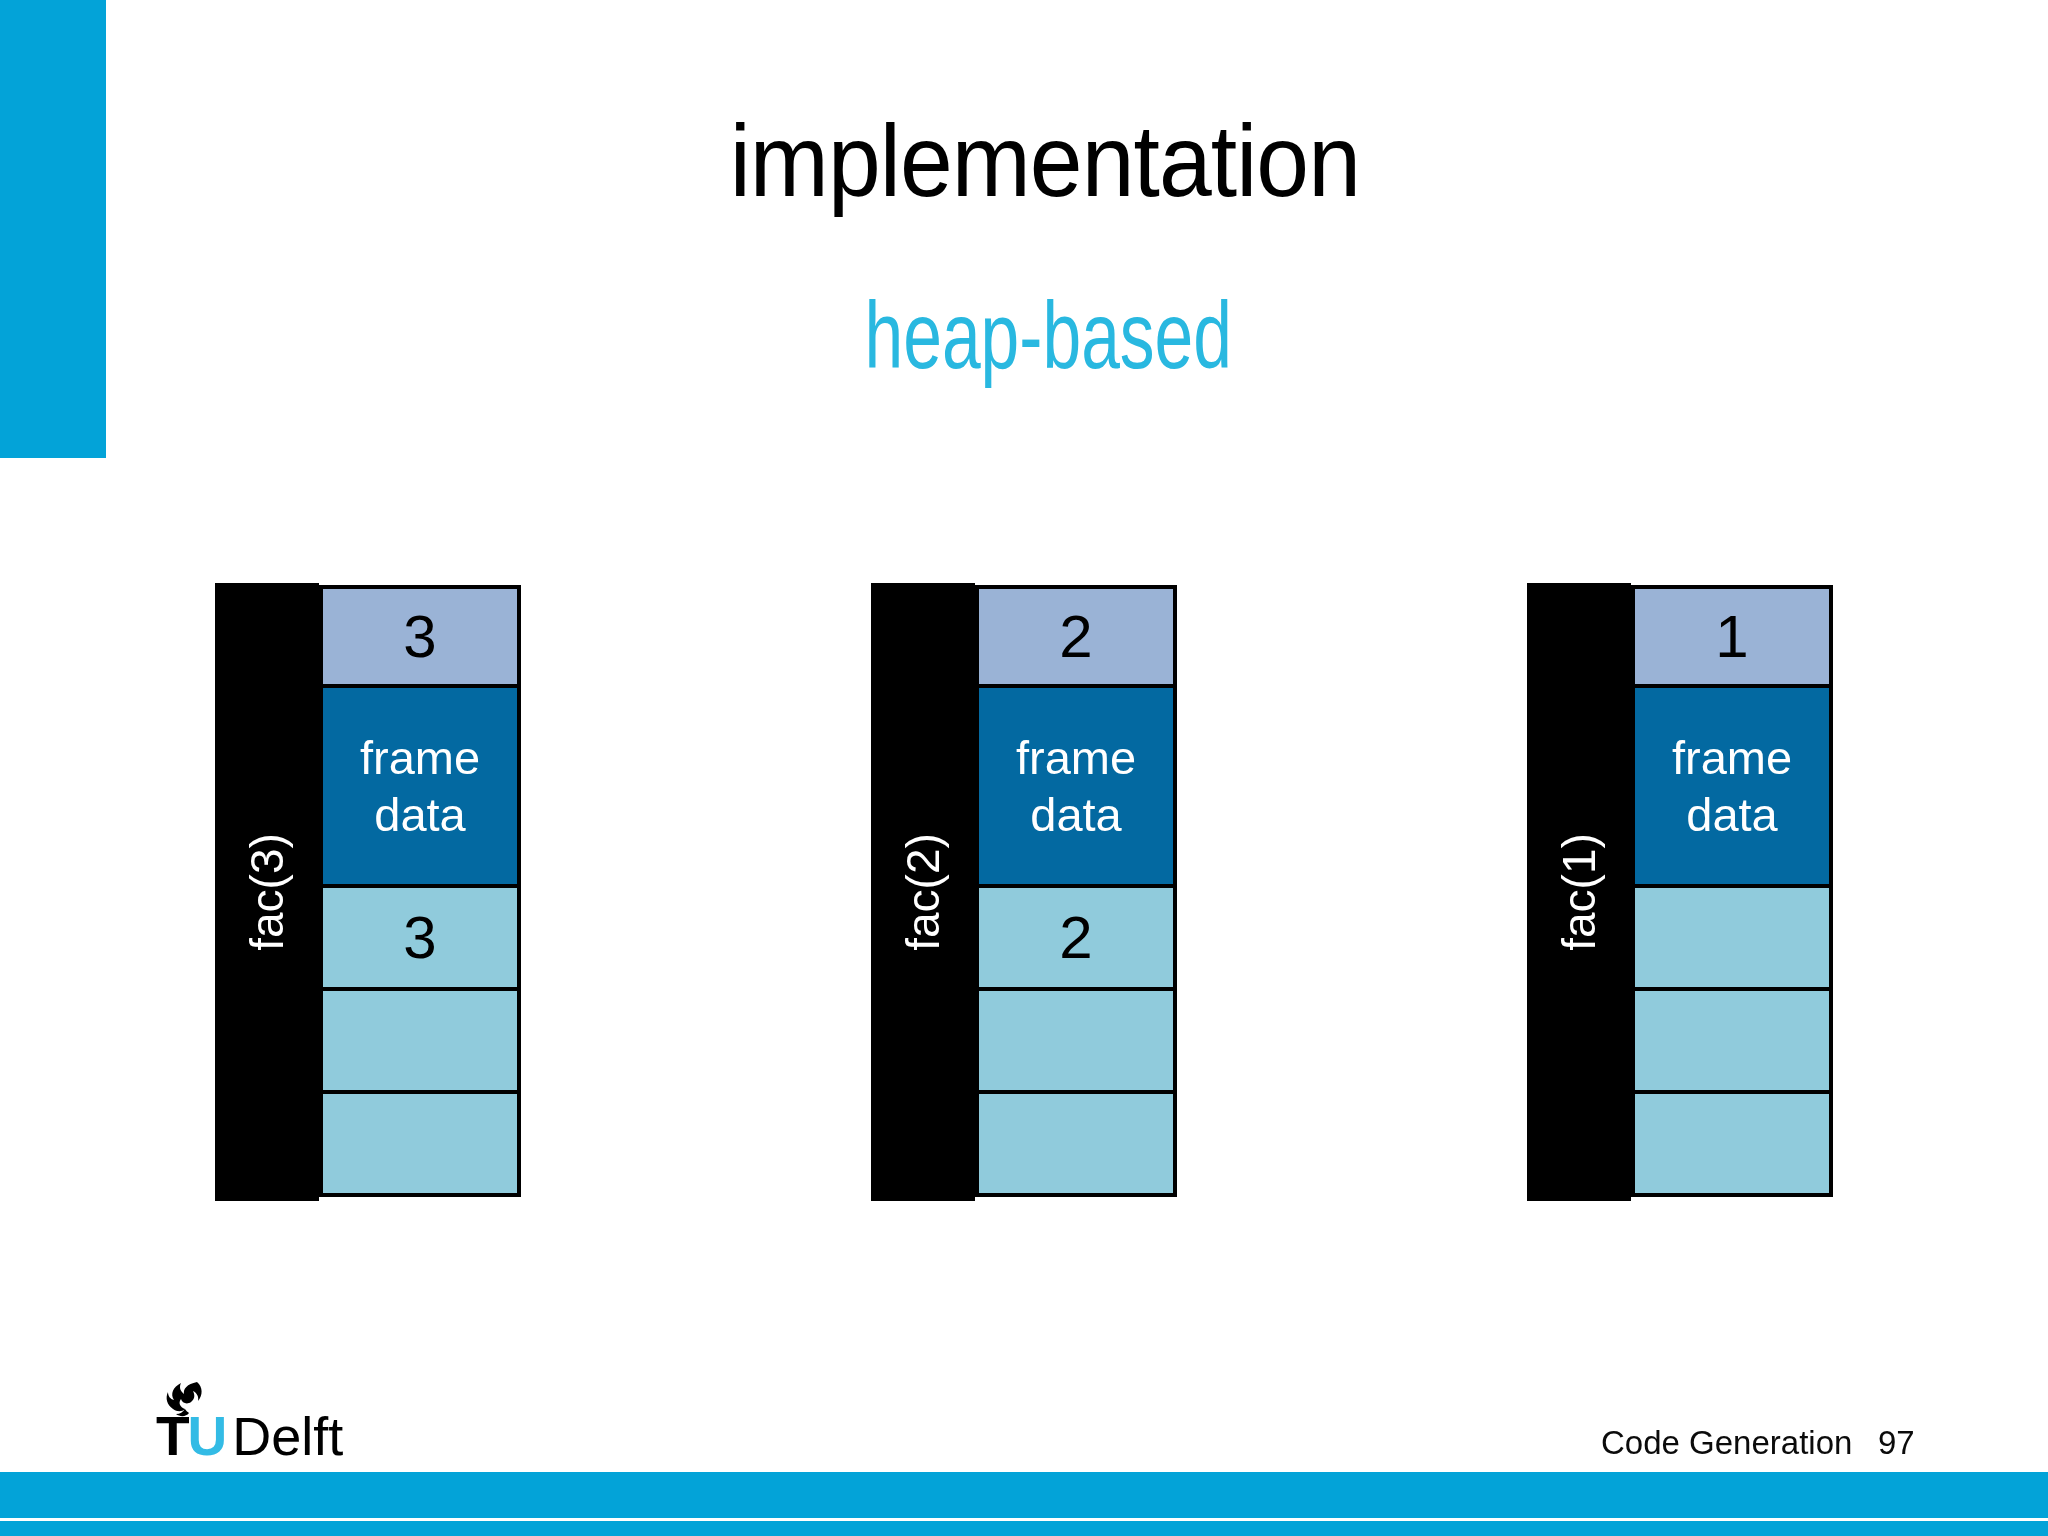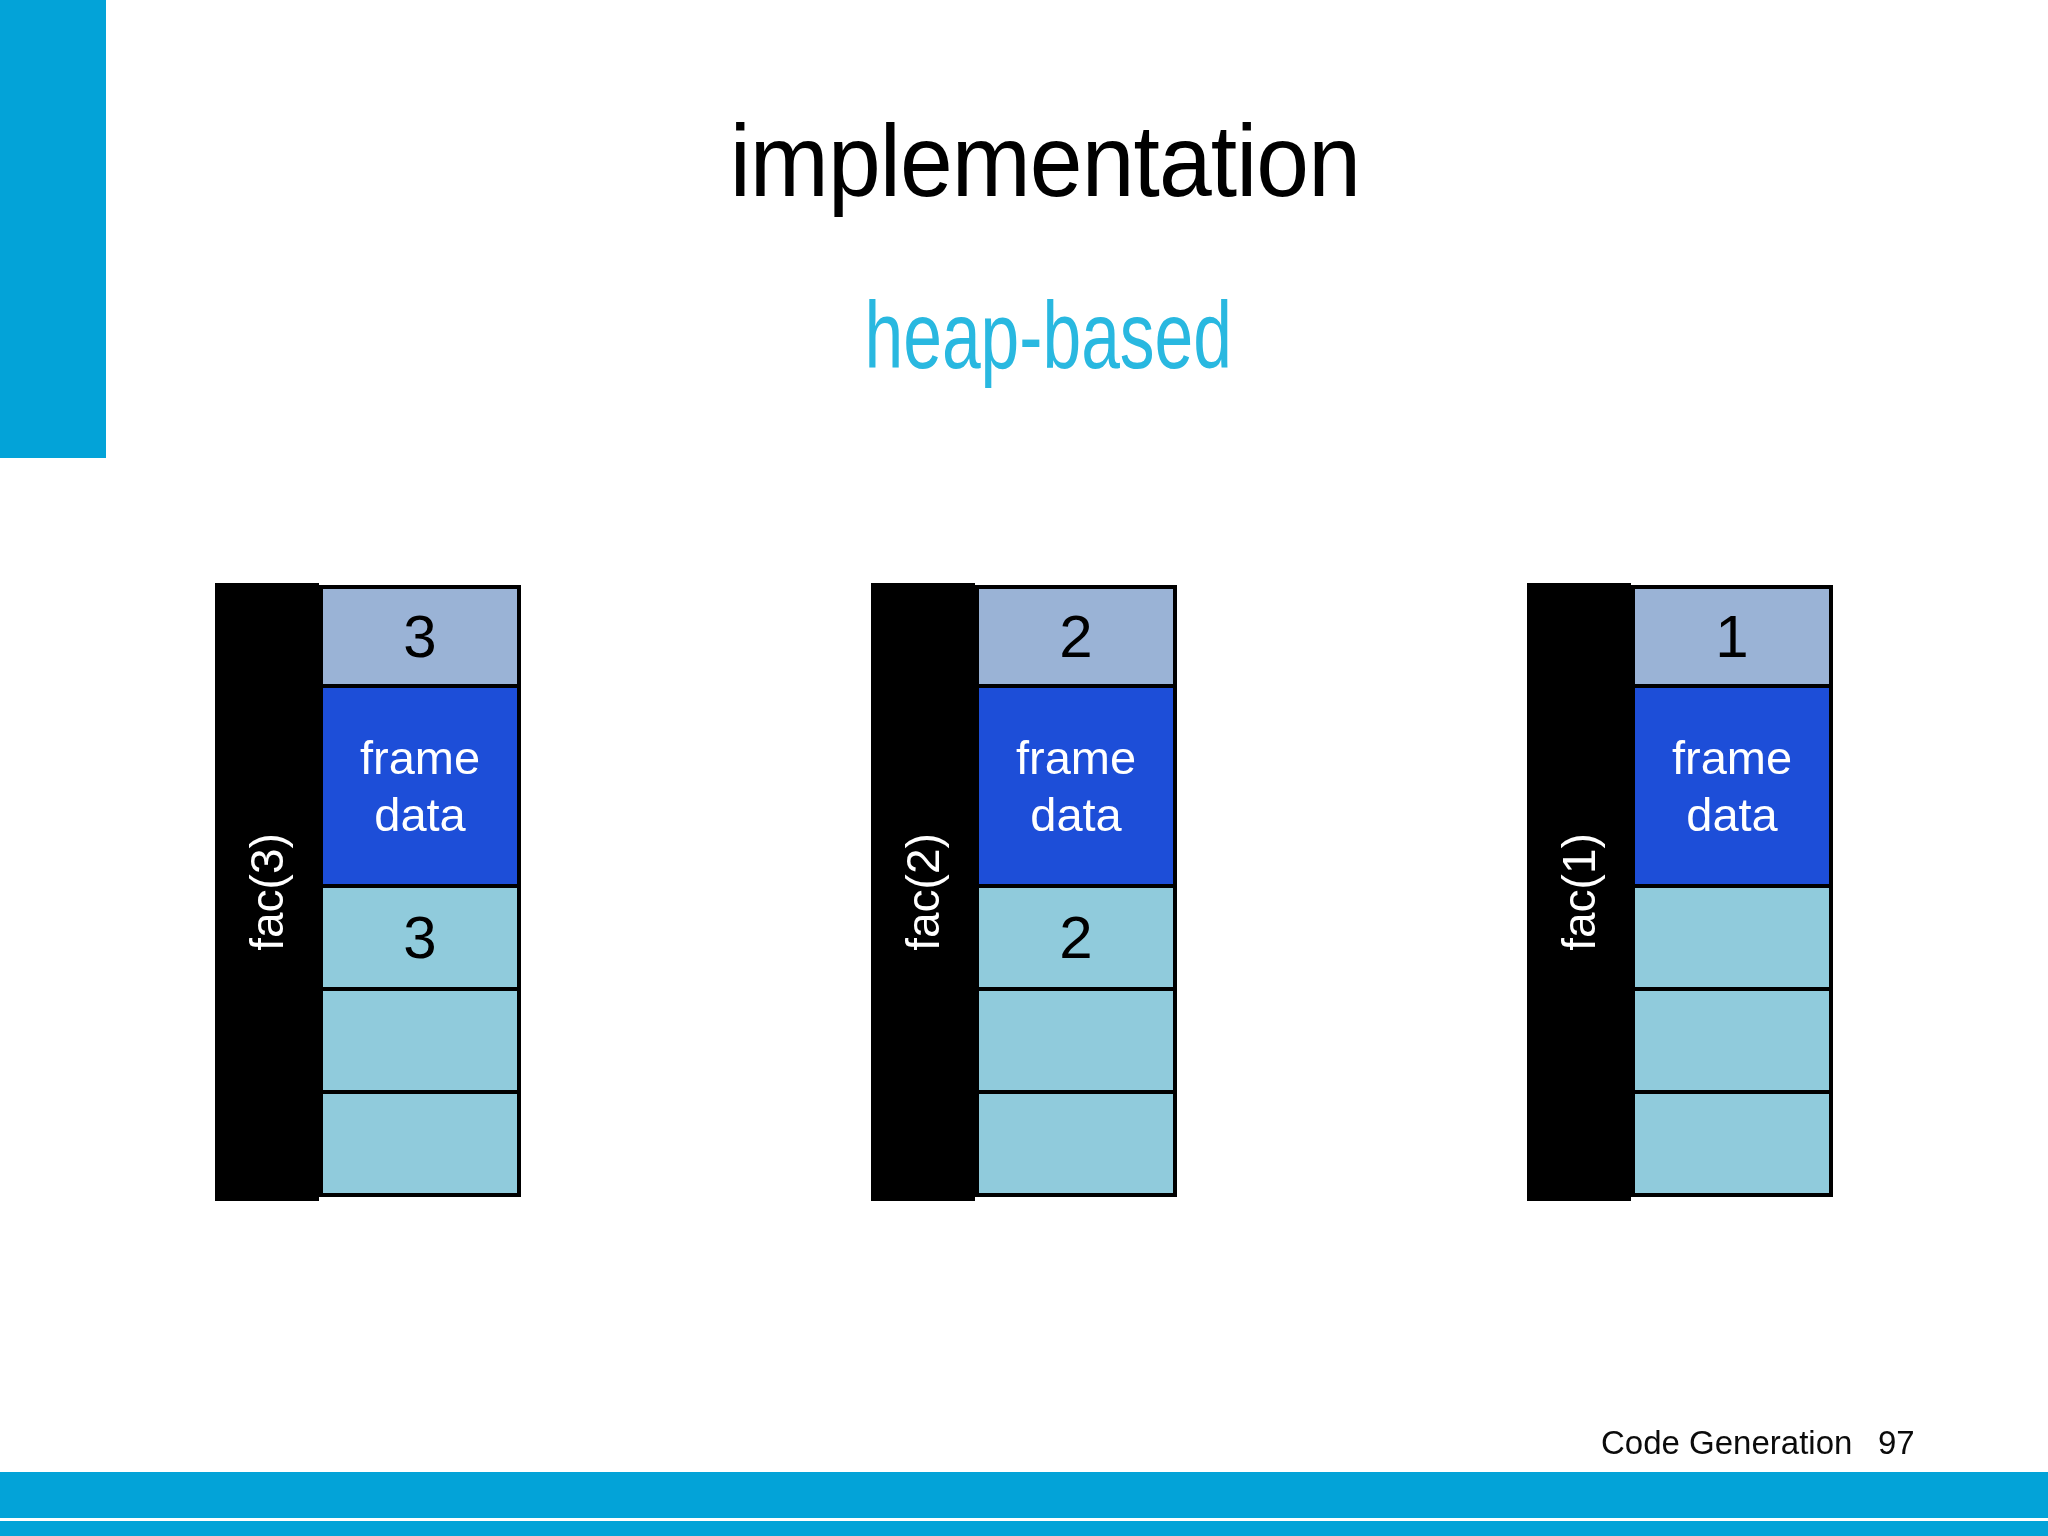--- a/index.html
+++ b/index.html
@@ -101,21 +101,21 @@
   .cell.value {
     flex: none;
     height: 95px;
     background: #9ab3d6;
     font-size: 60px;
     color: #000000;
   }
   .cell.framedata {
     flex: none;
     height: 196px;
-    background: #1d4ed8;
+    background: #0369a1;
     color: #ffffff;
     font-size: 47px;
     line-height: 1.22;
     padding: 0 24px;
   }
   .cell.slot {
     flex: 1;
     background: #90cbdc;
     font-size: 60px;
     color: #000000;
@@ -221,20 +221,29 @@
     </div>
     <div class="frame-cells">
       <div class="cell value">1</div>
       <div class="cell framedata">frame data</div>
       <div class="cell slot"></div>
       <div class="cell slot"></div>
       <div class="cell slot"></div>
     </div>
   </div>
 
+  <div class="logo">
+    <svg class="flame" viewBox="0 0 42 38" xmlns="http://www.w3.org/2000/svg" aria-hidden="true">
+      <path fill="#000000" d="M33 1 C23 3 19 8 20 13 C16 10 15 6 17 2 C9 6 6 13 10 19 C6 18 4 15 4 11 C1 17 3 24 9 28 C13 31 18 31 21 28 C16 26 14 22 17 18 C18 22 23 24 27 21 C31 18 31 14 29 10 C33 12 35 16 34 20 C39 14 39 6 33 1 Z M21 28 C19 31 16 33 12 33 C16 36 22 36 25 32 C24 31 22 30 21 28 Z"></path>
+    </svg>
+    <div class="wordmark">
+      <span class="tu"><span style="color:#000">T<span style="color: rgb(51, 187, 229);">U</span></span></span>
+      <span class="delft">Delft</span>
+    </div>
+  </div>
 
   <div class="footer-course">Code Generation</div>
   <div class="footer-page">97</div>
 
   <div class="bottom-bar main"></div>
   <div class="bottom-bar strip"></div>
 
 </div>
 
 </body></html>

